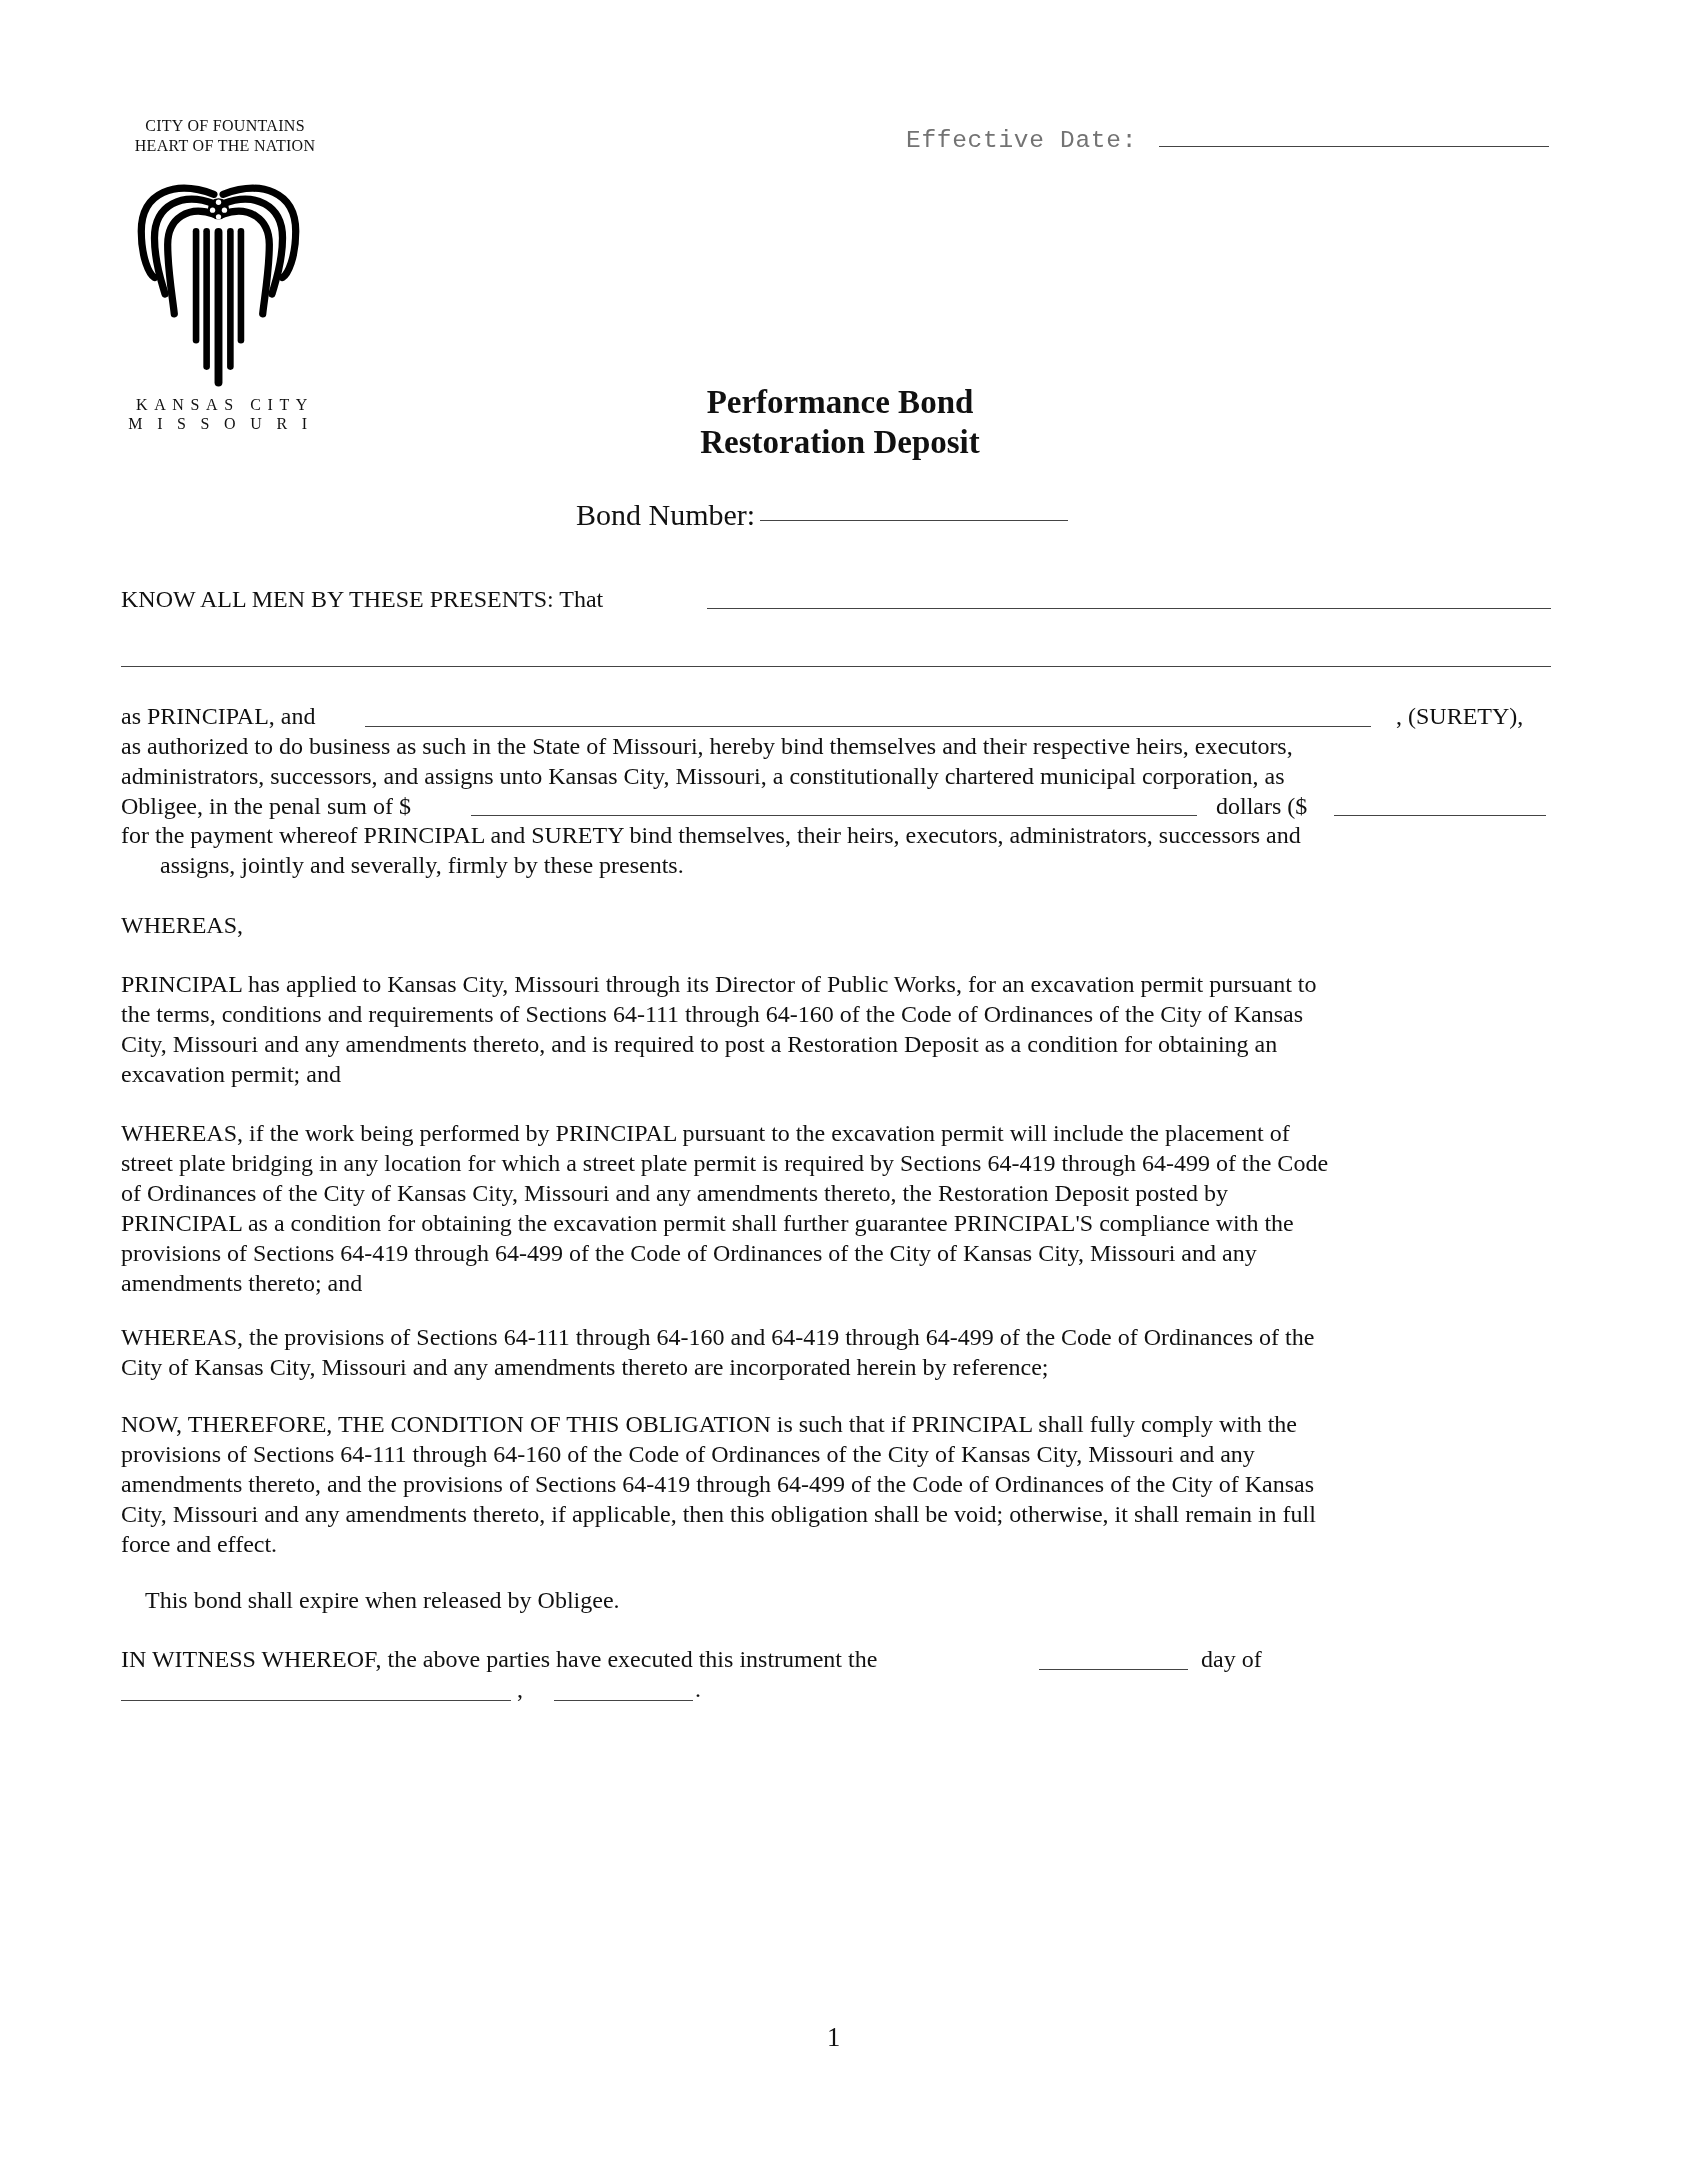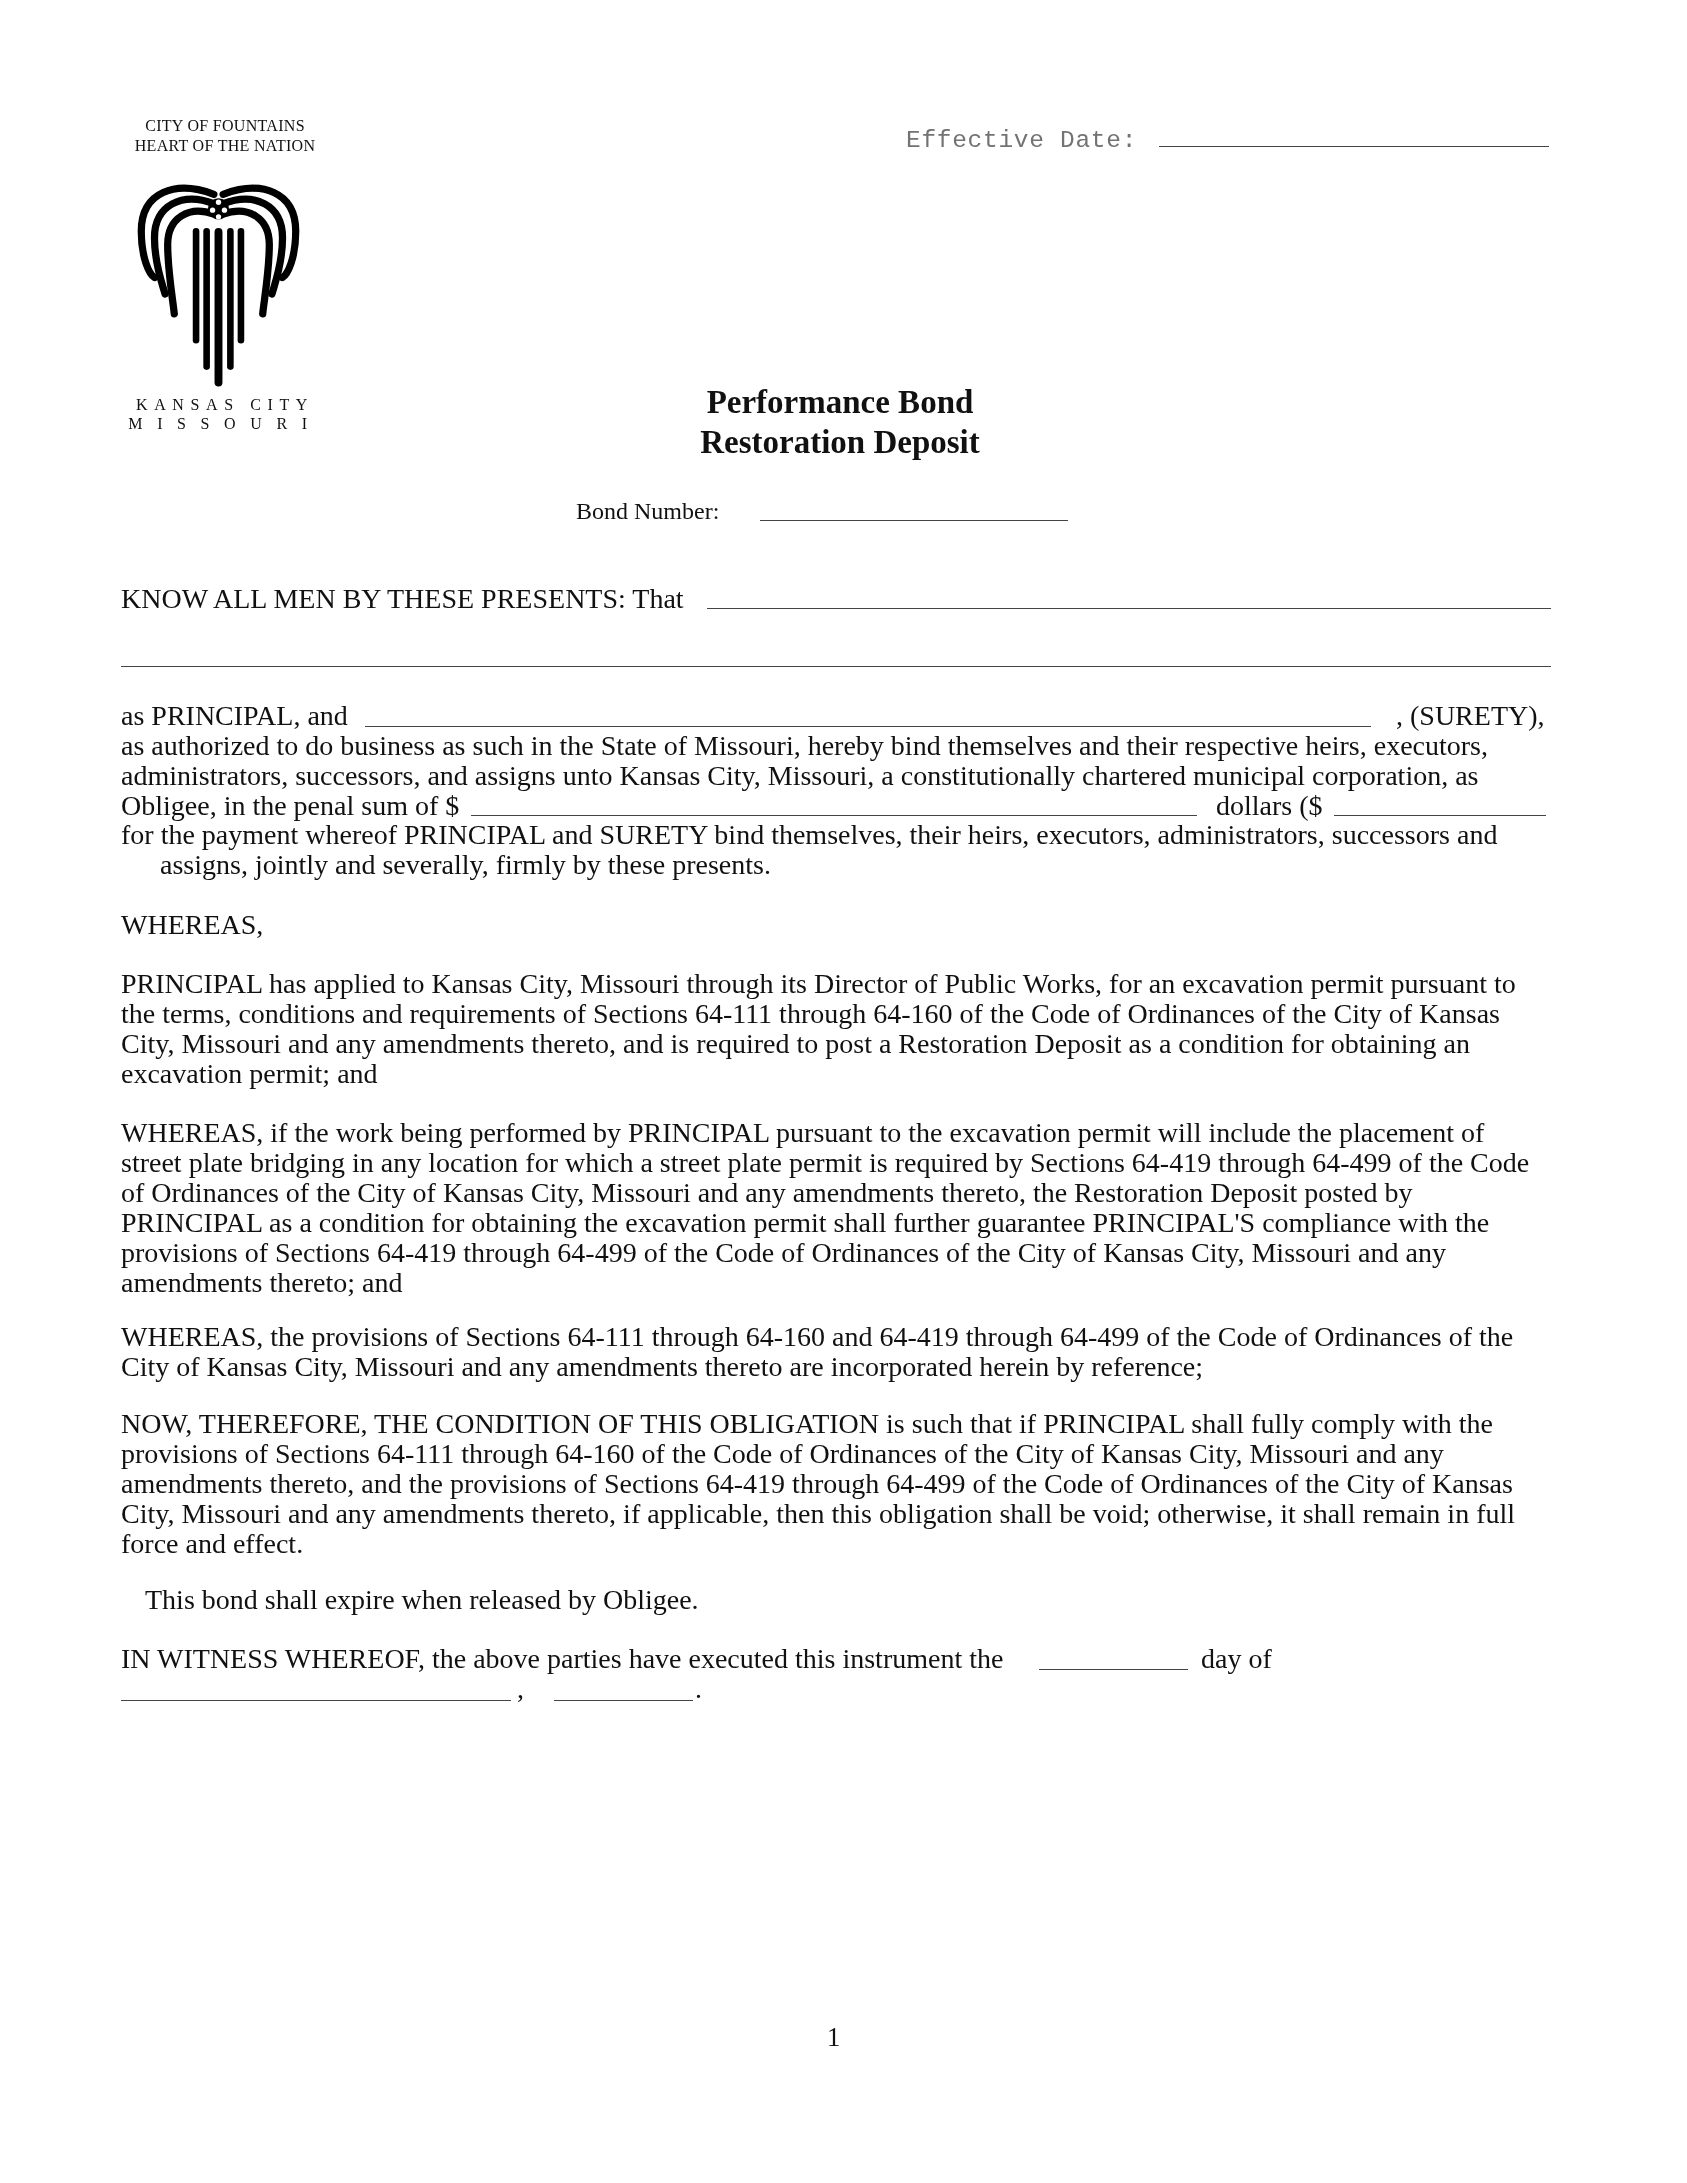--- a/index.html
+++ b/index.html
@@ -14,23 +14,23 @@
   .logo-bottom .l1 { letter-spacing: 6.6px; }
   .logo-bottom .l2 { letter-spacing: 14.6px; }
 
   
   .eff-label { left: 906px; top: 127px; font-size: 24.5px; color: #737373; letter-spacing: 0.7px; }
   .line { position: absolute; height: 0; border-bottom: 1.7px solid #444; }
 
   
   .title { left: 595px; top: 382px; width: 490px; text-align: center; font-family: "Liberation Serif", serif; font-weight: bold; font-size: 33px; line-height: 40px; }
 
-  .bondnum-label { left: 576px; top: 498px; font-family: "Liberation Serif", serif; font-size: 24px; }
+  .bondnum-label { left: 576px; top: 498px; font-family: "Liberation Serif", serif; font-size: 30px; }
 
-  .body-text { font-family: "Liberation Serif", serif; font-size: 28px; line-height: 30px; }
+  .body-text { font-family: "Liberation Serif", serif; font-size: 24px; line-height: 30px; }
   .para { position: absolute; left: 121px; width: 1442px; }
   .ln { display: block; white-space: nowrap; }
   .pagenum { left: 827px; top: 2022px; font-family: "Liberation Serif", serif; font-size: 26.5px; }
 </style>
 </head>
 <body>
 
 <div class="abs logo-top">
   <div>CITY OF FOUNTAINS</div>
   <div>HEART OF THE NATION</div>

